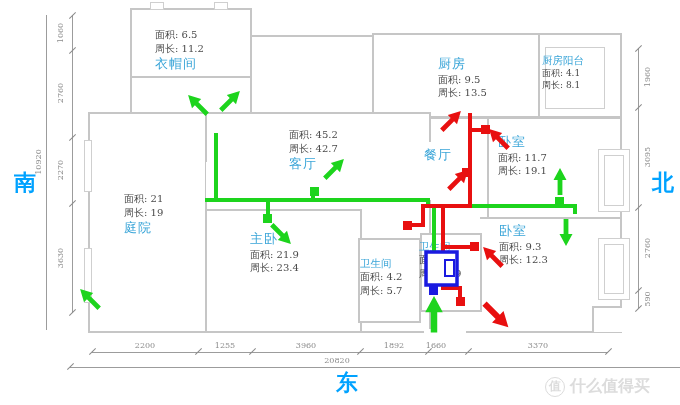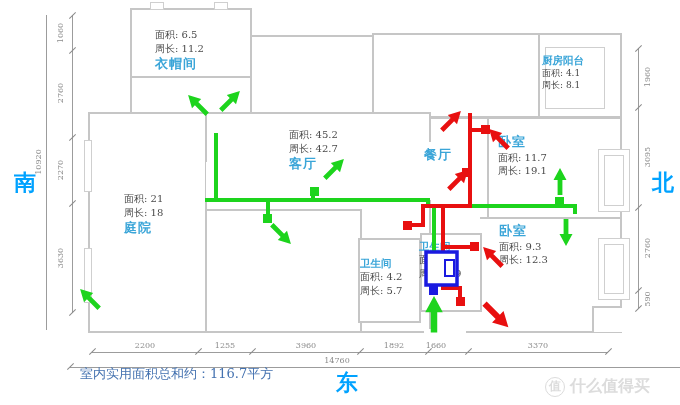--- a/index.html
+++ b/index.html
@@ -3,21 +3,21 @@
 <meta charset="utf-8">
 <style>
   html,body{margin:0;padding:0;background:#fff;}
   #stage{position:relative;width:680px;height:405px;background:#fff;overflow:hidden;
          font-family:"Liberation Sans",sans-serif;}
   .wall{position:absolute;border:2px solid #c6c6c6;background:#fff;box-sizing:border-box;}
   .wall.thin{border-width:1px;border-color:#cfcfcf;}
   .wline{position:absolute;background:#c6c6c6;}
   .gap{position:absolute;background:#fff;}
   .room{position:absolute;line-height:1.35;white-space:nowrap;z-index:2;}
-  .rname{color:#3aa5d8;font-weight:bold;font-size:13px;letter-spacing:1px;}
+  .rname{color:#3aa5d8;font-weight:normal;font-size:13px;letter-spacing:1px;}
   .rname.small{font-size:10.5px;letter-spacing:0;}
   .rval{color:#4a4a4a;font-size:10px;font-family:"DejaVu Serif",serif;}
   .rval.small{font-size:9px;}
   .overlay{position:absolute;left:0;top:0;z-index:3;pointer-events:none;}
   .compass{position:absolute;color:#00a2ff;font-weight:bold;font-size:22px;z-index:4;}
   .dimline{position:absolute;background:#9c9c9c;z-index:1;}
   .tick{position:absolute;width:9px;height:1px;background:#8a8a8a;transform:rotate(-45deg);z-index:1;}
   .dimtext{position:absolute;color:#8a8a8a;font-size:8px;font-family:"DejaVu Serif",serif;
            transform:translate(-50%,-50%);z-index:1;white-space:nowrap;}
   .dimtext.v{transform:translate(-50%,-50%) rotate(-90deg);}
@@ -66,53 +66,63 @@
   <div class="gap" style="left:592px;top:306px;width:30px;height:26px;border-left:2px solid #c6c6c6;border-top:2px solid #c6c6c6;box-sizing:border-box"></div>
 
   <div class="room" style="left:155px;top:28px">
     <div class="rval">面积: 6.5</div>
     <div class="rval">周长: 11.2</div>
     <div class="rname">衣帽间</div>
   </div>
 
   <div class="room" style="left:124px;top:192px">
     <div class="rval">面积: 21</div>
-    <div class="rval">周长: 18</div>
+    <div class="rval">周长: 19</div>
     <div class="rname">庭院</div>
   </div>
 
   <div class="room" style="left:289px;top:128px">
     <div class="rval">面积: 45.2</div>
     <div class="rval">周长: 42.7</div>
     <div class="rname">客厅</div>
   </div>
 
   <div class="room" style="left:424px;top:146px">
     <div class="rname">餐厅</div>
   </div>
 
+  <div class="room" style="left:438px;top:55px">
+    <div class="rname">厨房</div>
+    <div class="rval">面积: 9.5</div>
+    <div class="rval">周长: 13.5</div>
+  </div>
 
   <div class="room" style="left:542px;top:53px">
     <div class="rname small">厨房阳台</div>
     <div class="rval small">面积: 4.1</div>
     <div class="rval small">周长: 8.1</div>
   </div>
 
   <div class="room" style="left:498px;top:133px">
     <div class="rname">卧室</div>
     <div class="rval">面积: 11.7</div>
     <div class="rval">周长: 19.1</div>
   </div>
 
   <div class="room" style="left:499px;top:222px">
     <div class="rname">卧室</div>
     <div class="rval">面积: 9.3</div>
     <div class="rval">周长: 12.3</div>
   </div>
 
+  <div class="room" style="left:250px;top:230px">
+    <div class="rname">主卧</div>
+    <div class="rval">面积: 21.9</div>
+    <div class="rval">周长: 23.4</div>
+  </div>
 
   <div class="room" style="left:360px;top:256px">
     <div class="rname small">卫生间</div>
     <div class="rval">面积: 4.2</div>
     <div class="rval">周长: 5.7</div>
   </div>
 
   <div class="room" style="left:419px;top:239px">
     <div class="rname small">卫生间</div>
     <div class="rval">面积: 3</div>
@@ -173,21 +183,21 @@
   <div class="tick" style="left:604px;top:351px"></div>
   <span class="dimtext" style="left:145px;top:345px">2200</span>
   <span class="dimtext" style="left:225px;top:345px">1255</span>
   <span class="dimtext" style="left:306px;top:345px">3960</span>
   <span class="dimtext" style="left:394px;top:345px">1892</span>
   <span class="dimtext" style="left:436px;top:345px">1660</span>
   <span class="dimtext" style="left:538px;top:345px">3370</span>
   <div class="dimline" style="left:70px;top:367px;width:616px;height:1px"></div>
   <div class="tick" style="left:66px;top:366px"></div>
 
-  <span class="dimtext" style="left:337px;top:360px">14760</span>
+  <span class="dimtext" style="left:337px;top:360px">20820</span>
 
   <div class="dimline" style="left:72px;top:15px;width:1px;height:298px"></div>
   <div class="tick" style="left:68px;top:15px"></div>
   <div class="tick" style="left:68px;top:50px"></div>
   <div class="tick" style="left:68px;top:137px"></div>
   <div class="tick" style="left:68px;top:203px"></div>
   <div class="tick" style="left:68px;top:312px"></div>
   <span class="dimtext v" style="left:60px;top:33px">1060</span>
   <span class="dimtext v" style="left:60px;top:93px">2760</span>
   <span class="dimtext v" style="left:60px;top:170px">2270</span>
@@ -203,20 +213,19 @@
   <div class="tick" style="left:634px;top:308px"></div>
   <span class="dimtext v" style="left:647px;top:77px">1960</span>
   <span class="dimtext v" style="left:647px;top:157px">3095</span>
   <span class="dimtext v" style="left:647px;top:248px">2760</span>
   <span class="dimtext v" style="left:647px;top:299px">590</span>
 
   <div class="compass" style="left:14px;top:168px">南</div>
   <div class="compass" style="left:652px;top:168px">北</div>
   <div class="compass" style="left:336px;top:368px">东</div>
 
-  <div class="footer" style="left:80px;top:365px">室内实用面积总和约：116.7平方</div>
 
   <div class="wm" style="left:545px;top:376px">
     <span class="badge">值</span>
     <span>什么值得买</span>
   </div>
 
 </div>
 
 </body></html>

